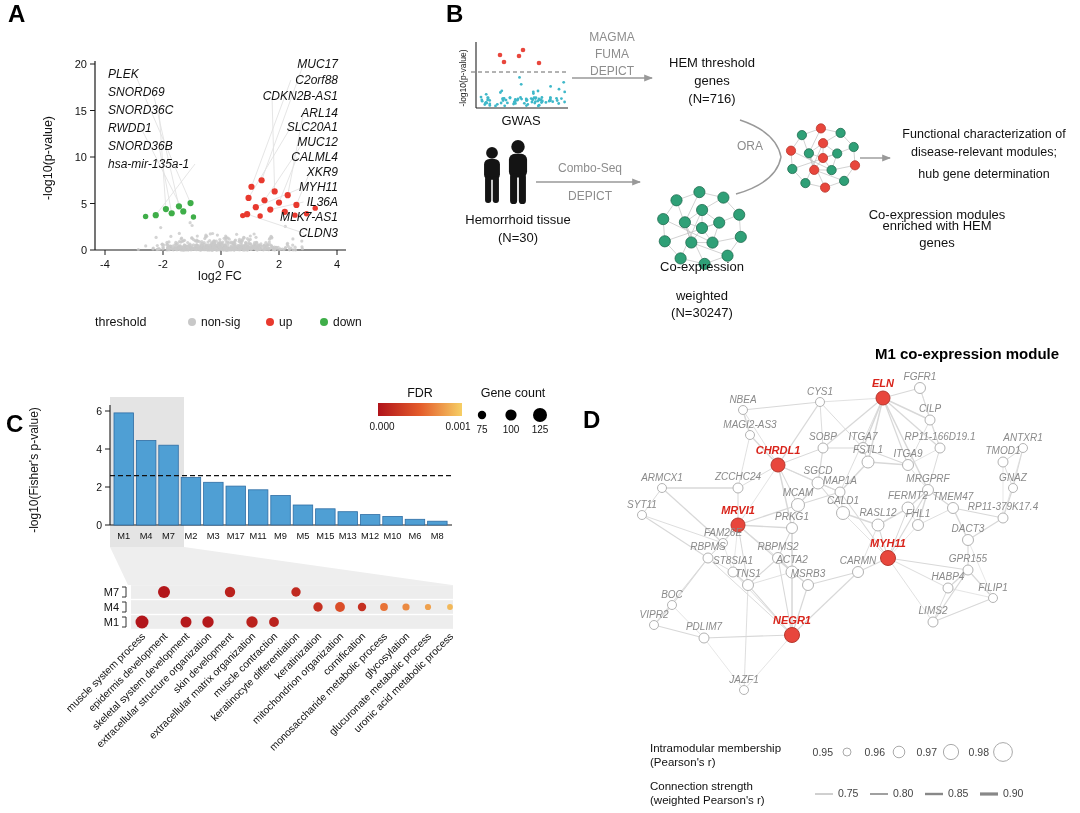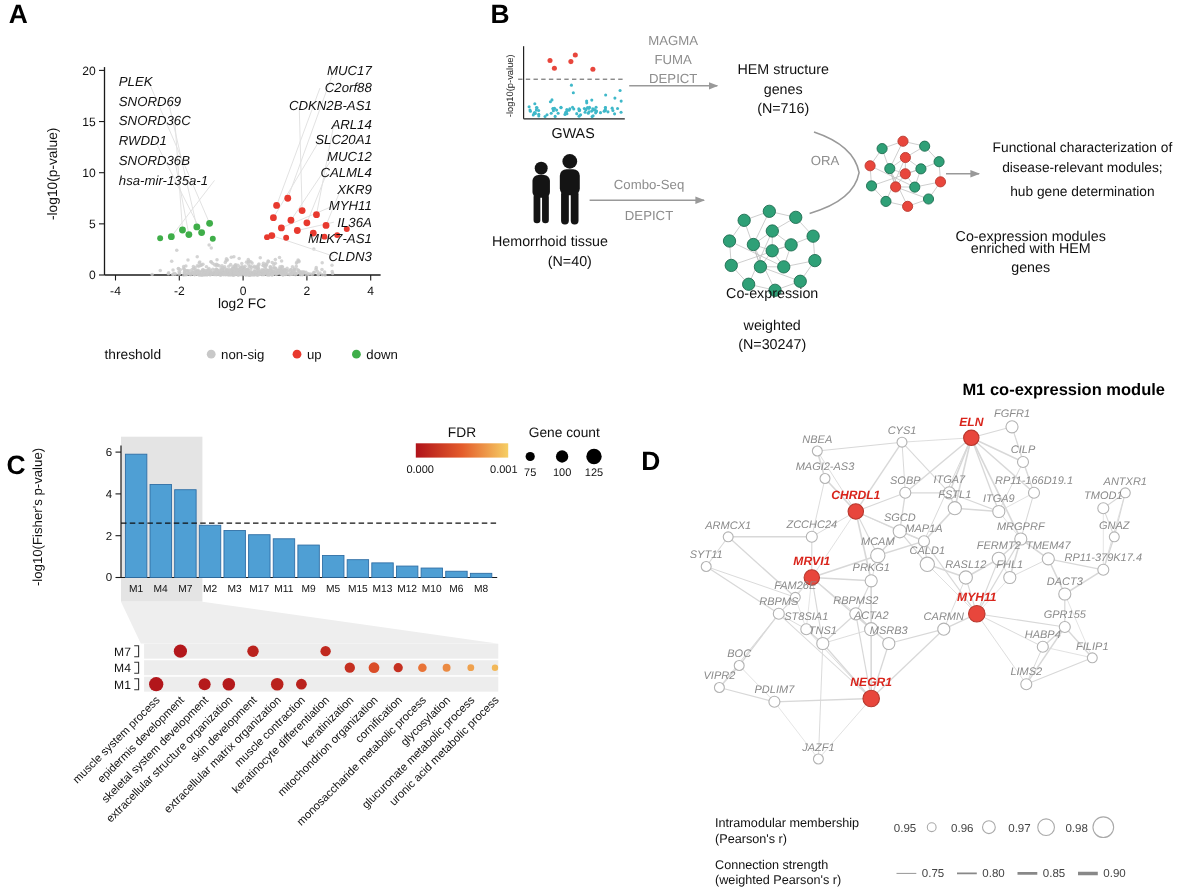--- a/index.html
+++ b/index.html
@@ -979,25 +979,25 @@
           <circle cx="397.2" cy="153.5" r="4.62" fill="#2fa077" stroke="#1d6b4e" stroke-width="0.8"></circle>
           <circle cx="383.0" cy="158.0" r="4.62" fill="#e8463c" stroke="#b7382e" stroke-width="0.8"></circle>
         </g>
       </g>
   </svg>
 
   <div class="t" style="left:521px;top:113px">GWAS</div>
   <div class="t gray" style="left:612px;top:30px">MAGMA</div>
   <div class="t gray" style="left:612px;top:47px">FUMA</div>
   <div class="t gray" style="left:612px;top:64px">DEPICT</div>
-  <div class="t" style="left:712px;top:55px">HEM structure</div>
+  <div class="t" style="left:712px;top:55px">HEM threshold</div>
   <div class="t" style="left:712px;top:73px">genes</div>
   <div class="t" style="left:712px;top:91px">(N=716)</div>
-  <div class="t" style="left:500px;top:212px">Hemorrhoid tissue</div>
-  <div class="t" style="left:518px;top:230px">(N=40)</div>
+  <div class="t" style="left:518px;top:212px">Hemorrhoid tissue</div>
+  <div class="t" style="left:518px;top:230px">(N=30)</div>
   <div class="t gray" style="left:590px;top:161px">Combo-Seq</div>
   <div class="t gray" style="left:590px;top:189px">DEPICT</div>
   <div class="t" style="left:702px;top:259px">Co-expression</div>
   <div class="t" style="left:702px;top:288px">weighted</div>
   <div class="t" style="left:702px;top:305px">(N=30247)</div>
   <div class="t gray" style="left:750px;top:139px">ORA</div>
   <div class="t" style="left:937px;top:207px">Co-expression modules</div>
   <div class="t" style="left:937px;top:218px">enriched with HEM</div>
   <div class="t" style="left:937px;top:235px">genes</div>
   <div class="t small" style="left:984px;top:127px">Functional characterization of</div>

